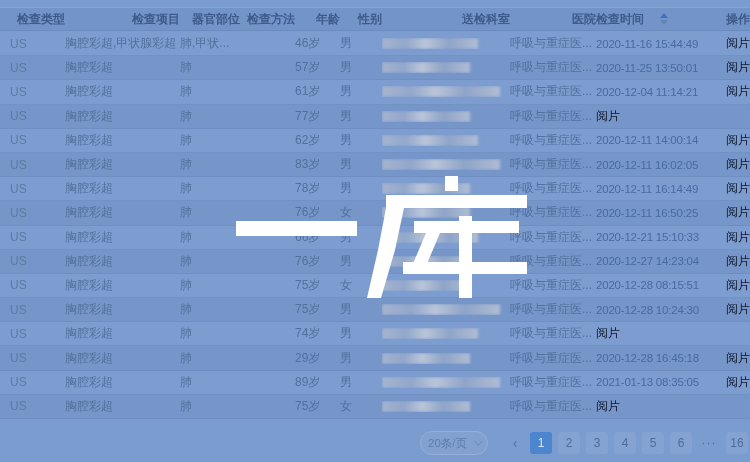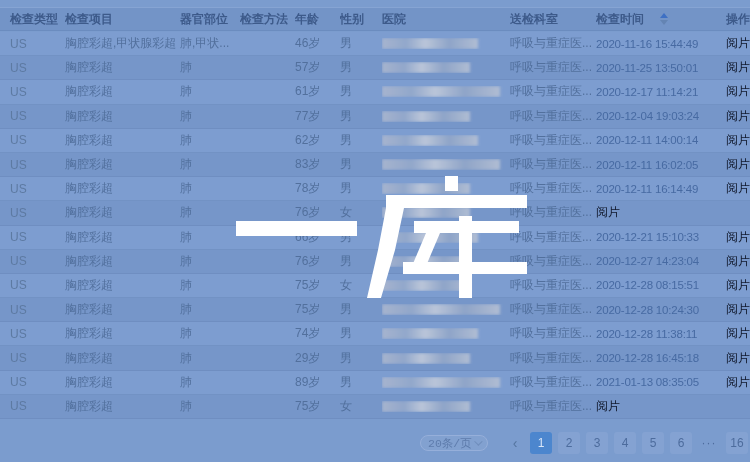--- a/index.html
+++ b/index.html
@@ -5,21 +5,21 @@
   * { margin:0; padding:0; box-sizing:border-box; }
   html,body { width:750px; height:462px; overflow:hidden; }
   body { font-family:"Liberation Sans","DejaVu Sans",sans-serif; }
   .screen { position:relative; width:750px; height:462px; background:#7b9cce; overflow:hidden; }
 
   
   .thead {
     position:absolute; left:0; top:7px; width:750px; height:24px;
     background:#7394c7; border-top:1px solid #86a4d3; border-bottom:1px solid #6b8cbf;
     display:grid; grid-template-columns:65px 115px 60px 55px 45px 42px 128px 86px 130px 24px;
-    align-items:center; font-size:12px; font-weight:700; color:#3d5a8a;
+    align-items:center; font-size:12px; font-weight:700; color:#3d5a8a;text-align:right;
   }
   .thead .cell { white-space:nowrap; overflow:hidden; }
   .rows { position:absolute; left:0; top:32px; width:662px; }
   .row {
     width:750px; height:24.2px;
     display:grid; grid-template-columns:65px 115px 60px 55px 45px 42px 128px 86px 130px 24px;
     align-items:center; font-size:12px; color:#52709d;
     background:#7d9dd0; border-bottom:1px solid rgba(106,137,186,.55);
   }
   .row:nth-child(even){ background:#7696c9; }
@@ -43,23 +43,23 @@
 
   
   .watermark { position:absolute; left:236px; top:176px; width:300px; height:125px; pointer-events:none; }
 
   
   .pagination {
     position:absolute; right:2px; top:430px; height:26px;
     display:flex; align-items:center; gap:6px; font-size:12px; color:#4d6c9d;
   }
   .page-size {
-    width:68px; height:16px; margin-right:12px; border:1px solid #96afda; border-radius:12px;
+    width:68px; height:24px; margin-right:12px; border:1px solid #96afda; border-radius:12px;
     display:flex; align-items:center; justify-content:space-between; padding:0 7px;
-    color:#5e7cac; background:rgba(255,255,255,.06); font-size:11.5px;font-family:Liberation Mono, monospace;
+    color:#5e7cac; background:rgba(255,255,255,.06); font-size:11.5px;
   }
   .chevron-down { width:6px; height:6px; border-right:1.5px solid #6f8dbb; border-bottom:1.5px solid #6f8dbb; transform:rotate(45deg) translateY(-2px); }
   .pg-prev { width:18px; height:24px; display:flex; align-items:center; justify-content:center; color:#54749f; font-size:14px; cursor:pointer; }
   .pg-btn {
     min-width:22px; height:22px; border-radius:3px; background:#84a2d2; color:#4d6c9d;
     display:flex; align-items:center; justify-content:center; cursor:pointer; padding:0 2px;
   }
   .pg-btn.active { background:#4c86ce; color:#d8e6f8; }
   .pg-btn.dots { background:transparent; letter-spacing:1px; }
 </style>
@@ -68,22 +68,22 @@
 
 <div class="screen">
 
   <div class="thead">
     <div class="cell">检查类型</div>
     <div class="cell">检查项目</div>
     <div class="cell">器官部位</div>
     <div class="cell">检查方法</div>
     <div class="cell">年龄</div>
     <div class="cell">性别</div>
+    <div class="cell">送检科室</div>
     <div class="cell">医院</div>
-    <div class="cell">送检科室</div>
     <div class="cell sort-col">
       <span>检查时间</span>
       <span class="carets">
         <i class="caret-up"></i>
         <i class="caret-down"></i>
       </span>
     </div>
     <div class="cell">操作</div>
   </div>
 
@@ -120,35 +120,34 @@
         <div class="cell c-type">US</div>
         <div class="cell c-item">胸腔彩超</div>
         <div class="cell c-organ">肺</div>
         <div class="cell c-method"></div>
         <div class="cell c-age">61岁</div>
         <div class="cell c-gender">男</div>
         <div class="cell c-hospital">
           <div class="blur-block"></div>
         </div>
         <div class="cell c-dept">呼吸与重症医...</div>
-        <div class="cell c-time">2020-12-17 11:14:21</div>
+        <div class="cell c-time">2020-12-04 11:14:21</div>
         <div class="cell c-action"><a href="#">阅片</a></div>
       </div>
       <div class="row">
         <div class="cell c-type">US</div>
         <div class="cell c-item">胸腔彩超</div>
         <div class="cell c-organ">肺</div>
         <div class="cell c-method"></div>
         <div class="cell c-age">77岁</div>
         <div class="cell c-gender">男</div>
         <div class="cell c-hospital">
           <div class="blur-block"></div>
         </div>
         <div class="cell c-dept">呼吸与重症医...</div>
-        <div class="cell c-time">2020-12-04 19:03:24</div>
         <div class="cell c-action"><a href="#">阅片</a></div>
       </div>
       <div class="row">
         <div class="cell c-type">US</div>
         <div class="cell c-item">胸腔彩超</div>
         <div class="cell c-organ">肺</div>
         <div class="cell c-method"></div>
         <div class="cell c-age">62岁</div>
         <div class="cell c-gender">男</div>
         <div class="cell c-hospital">
@@ -190,20 +189,21 @@
         <div class="cell c-type">US</div>
         <div class="cell c-item">胸腔彩超</div>
         <div class="cell c-organ">肺</div>
         <div class="cell c-method"></div>
         <div class="cell c-age">76岁</div>
         <div class="cell c-gender">女</div>
         <div class="cell c-hospital">
           <div class="blur-block"></div>
         </div>
         <div class="cell c-dept">呼吸与重症医...</div>
+        <div class="cell c-time">2020-12-11 16:50:25</div>
         <div class="cell c-action"><a href="#">阅片</a></div>
       </div>
       <div class="row">
         <div class="cell c-type">US</div>
         <div class="cell c-item">胸腔彩超</div>
         <div class="cell c-organ">肺</div>
         <div class="cell c-method"></div>
         <div class="cell c-age">66岁</div>
         <div class="cell c-gender">男</div>
         <div class="cell c-hospital">
@@ -259,21 +259,20 @@
         <div class="cell c-type">US</div>
         <div class="cell c-item">胸腔彩超</div>
         <div class="cell c-organ">肺</div>
         <div class="cell c-method"></div>
         <div class="cell c-age">74岁</div>
         <div class="cell c-gender">男</div>
         <div class="cell c-hospital">
           <div class="blur-block"></div>
         </div>
         <div class="cell c-dept">呼吸与重症医...</div>
-        <div class="cell c-time">2020-12-28 11:38:11</div>
         <div class="cell c-action"><a href="#">阅片</a></div>
       </div>
       <div class="row">
         <div class="cell c-type">US</div>
         <div class="cell c-item">胸腔彩超</div>
         <div class="cell c-organ">肺</div>
         <div class="cell c-method"></div>
         <div class="cell c-age">29岁</div>
         <div class="cell c-gender">男</div>
         <div class="cell c-hospital">

